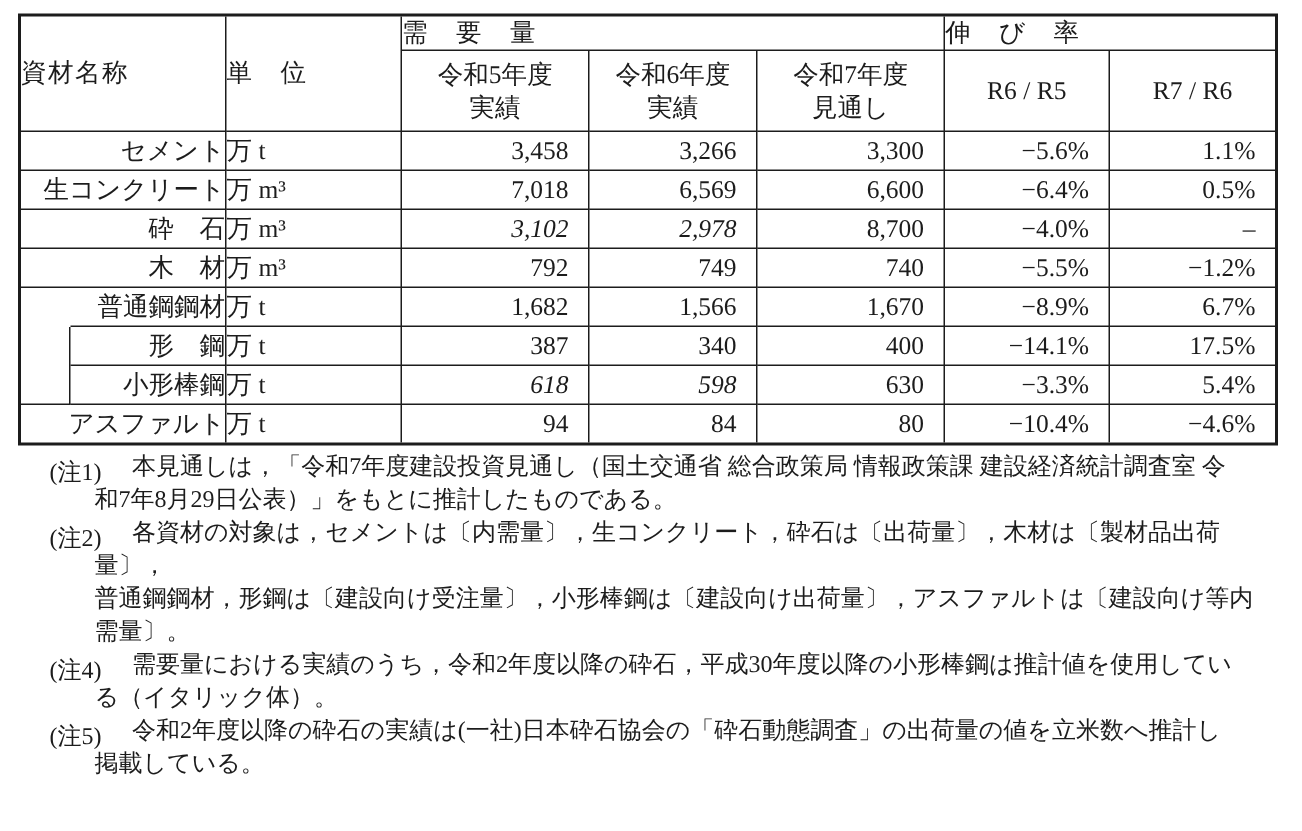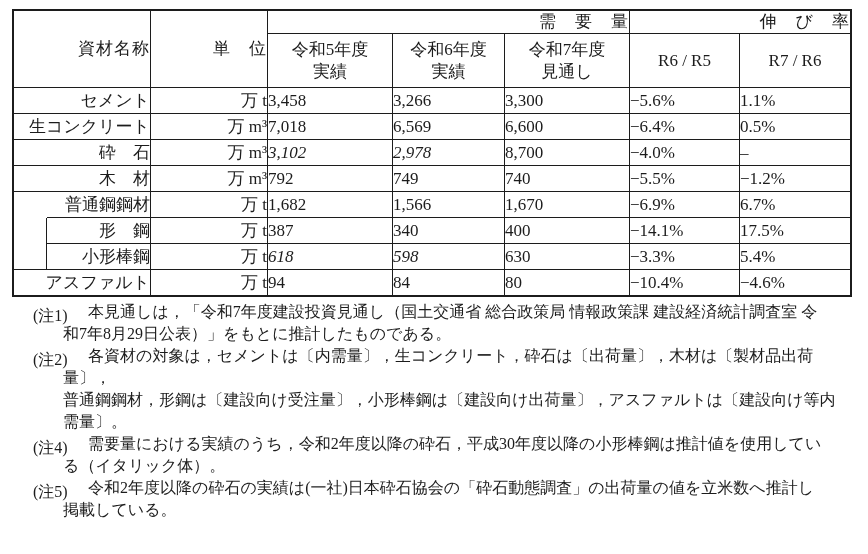--- a/index.html
+++ b/index.html
@@ -21,27 +21,27 @@
   th,td{
     border-right:1px solid #1c1c1c;
     border-bottom:1px solid #1c1c1c;
     padding:0;margin:0;
     font-weight:normal;
     font-size:17px;
     line-height:1.25;
     overflow:hidden;
   }
   th:last-child,td:last-child{border-right:none;}
-  thead tr.group-row th{height:22px;text-align:right;vertical-align:middle;letter-spacing:1px;}
+  thead tr.group-row th{height:22px;text-align:left;vertical-align:middle;letter-spacing:1px;}
   thead tr.sub-row th{height:53px;text-align:center;vertical-align:middle;white-space:pre-line;}
   th.span2{vertical-align:middle;text-align:center;}
   tbody td{height:25px;vertical-align:middle;}
   td.name{text-align:right;padding-left:8px;}
-  td.unit{text-align:right;}
-  td.num{font-variant-numeric:lining-nums;}
+  td.unit{text-align:left;}
+  td.num{text-align:right;padding-right:13px;font-variant-numeric:lining-nums;}
   td.italic{font-style:italic;}
   
   td.group-head{border-bottom:none;position:relative;}
   td.group-head::after{
     content:"";position:absolute;left:33px;right:0;bottom:0;height:1px;background:#1c1c1c;
   }
   td.strip{border-bottom:none;}
   td.strip.sub-last{border-bottom:1px solid #1c1c1c;}
   tr.last-row td{border-bottom:none;}
 
@@ -124,21 +124,21 @@
           <td class="num">740</td>
           <td class="num">−5.5%</td>
           <td class="num">−1.2%</td>
         </tr>
         <tr>
           <td class="name group-head" colspan="2">普通鋼鋼材</td>
           <td class="unit">万 t</td>
           <td class="num">1,682</td>
           <td class="num">1,566</td>
           <td class="num">1,670</td>
-          <td class="num">−6.9%</td>
+          <td class="num">−8.9%</td>
           <td class="num">6.7%</td>
         </tr>
         <tr>
           <td class="strip"></td>
           <td class="name sub">形　鋼</td>
           <td class="unit">万 t</td>
           <td class="num">387</td>
           <td class="num">340</td>
           <td class="num">400</td>
           <td class="num">−14.1%</td>

